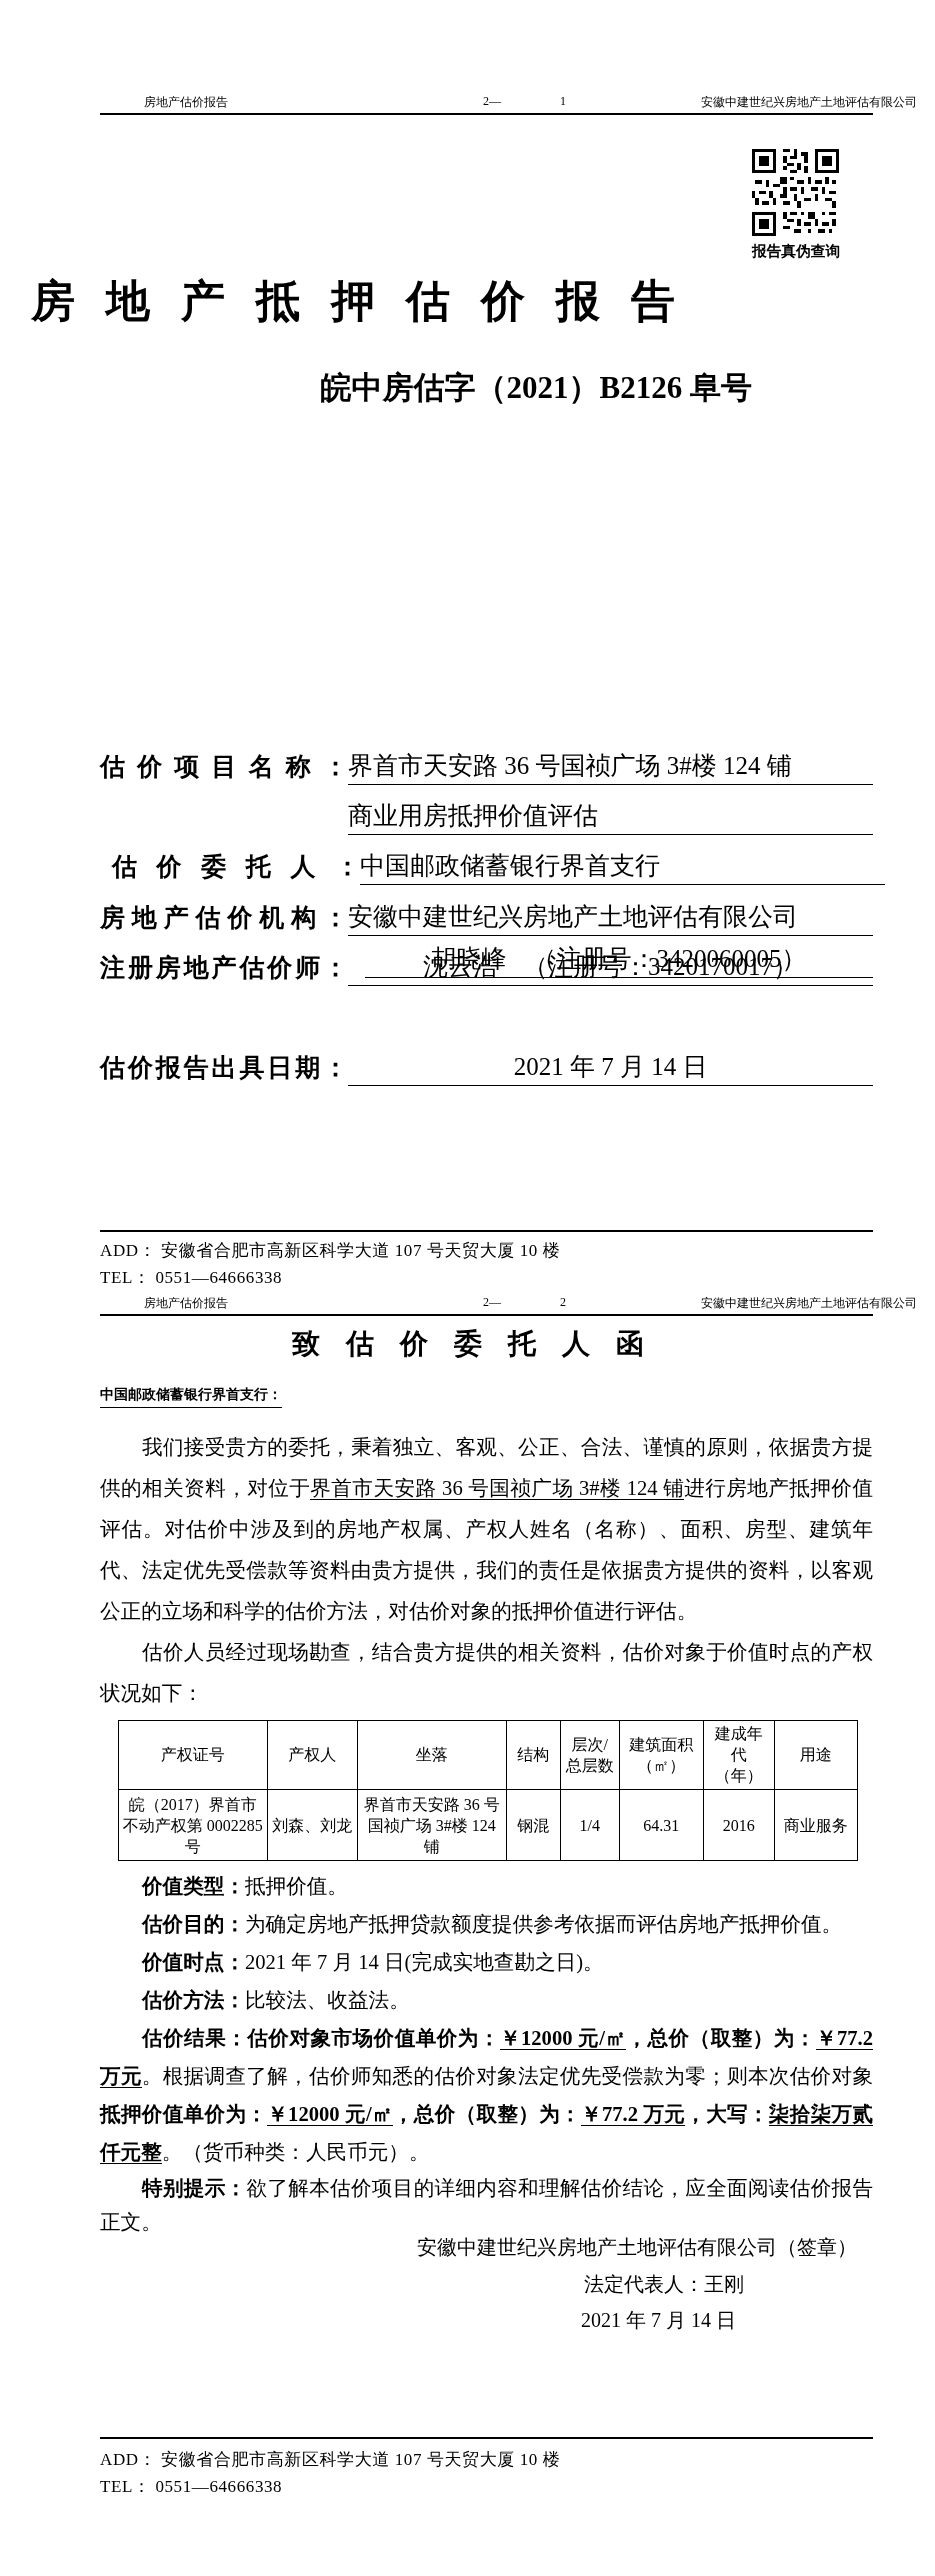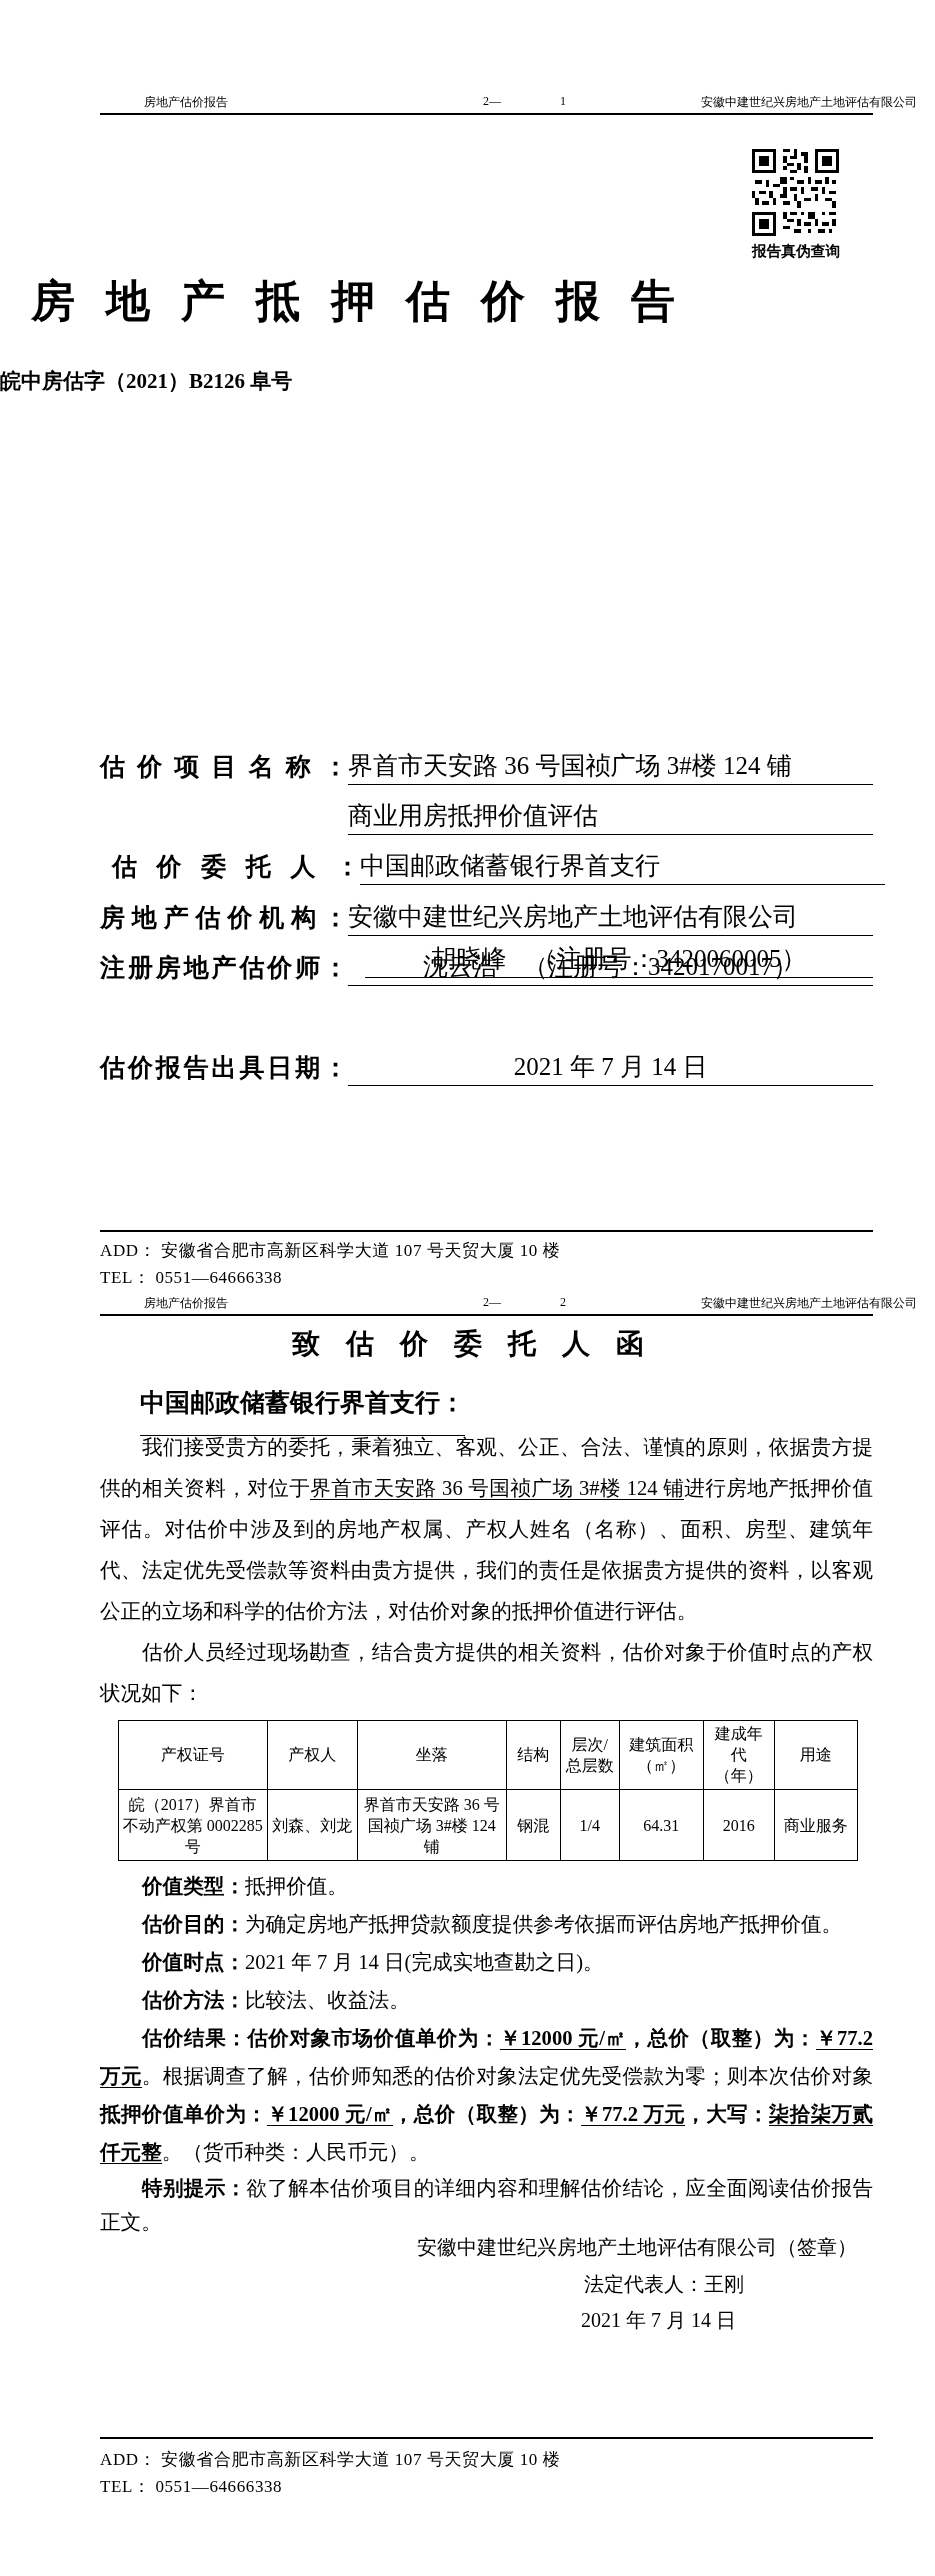--- a/index.html
+++ b/index.html
@@ -15,34 +15,34 @@
   .rh-page{position:absolute;left:416px;top:0;}
   .rh-right{position:absolute;right:0;top:0;}
   .rule{position:absolute;left:100px;width:773px;height:2.4px;background:#000;}
   .runfoot{position:absolute;left:100px;width:773px;font-size:17px;line-height:26.5px;letter-spacing:0.6px;}
   
   .qr{position:absolute;left:752px;top:149px;width:87px;height:87px;}
   .qr-caption{position:absolute;left:740px;top:242px;width:112px;text-align:center;
     font-size:14.7px;font-weight:bold;}
   .doc-title{position:absolute;left:0;top:272px;width:936px;text-align:left;
     font-size:44px;font-weight:bold;letter-spacing:31px;text-indent:31px;white-space:nowrap;}
-  .doc-no{position:absolute;left:0;top:367px;width:752px;text-align:left;
-    font-size:21px;font-weight:bold;}
+  .doc-no{position:absolute;left:0;top:367px;width:752px;text-align:right;
+    font-size:31px;font-weight:bold;}
   .frow{position:absolute;left:100px;width:773px;display:flex;align-items:flex-end;
     font-size:25px;line-height:1.25;}
   .flabel{flex:none;width:248px;font-weight:bold;text-align:justify;text-align-last:justify;
     padding-bottom:2.4px;}
   .flabel.sp450{width:265px;}
   .fval{flex:1 1 auto;border-bottom:1.8px solid #000;padding-bottom:2.4px;white-space:nowrap;}
   .fval.center{text-align:center;}
   
   .letter-title{position:absolute;left:0;top:1325px;width:936px;text-align:center;
     font-size:28px;font-weight:bold;letter-spacing:26px;text-indent:26px;white-space:nowrap;}
-  .salutation{position:absolute;left:100px;top:1386px;font-size:25px;font-weight:bold;
-    border-bottom:1.8px solid #000;padding-bottom:16px;margin-left:40px;}
+  .salutation{position:absolute;left:100px;top:1386px;font-size:14px;font-weight:bold;
+    border-bottom:1.8px solid #000;padding-bottom:3px;}
   .body2{position:absolute;left:100px;top:1427px;width:773px;font-size:20.6px;}
   .para{margin:0;text-align:justify;text-indent:42px;line-height:41px;}
   .uline{border-bottom:1.8px solid #000;}
   .tblwrap{margin:5.9px 17.7px 0 17.7px;}
   table{border-collapse:collapse;table-layout:fixed;width:737px;font-size:16px;line-height:21px;}
   th,td{border:1.2px solid #000;text-align:center;vertical-align:middle;padding:2.4px 3.5px;
     font-weight:normal;word-break:break-all;}
   thead th{height:57px;}
   tbody td{height:66px;}
   .itemblock{margin-top:5.9px;}

